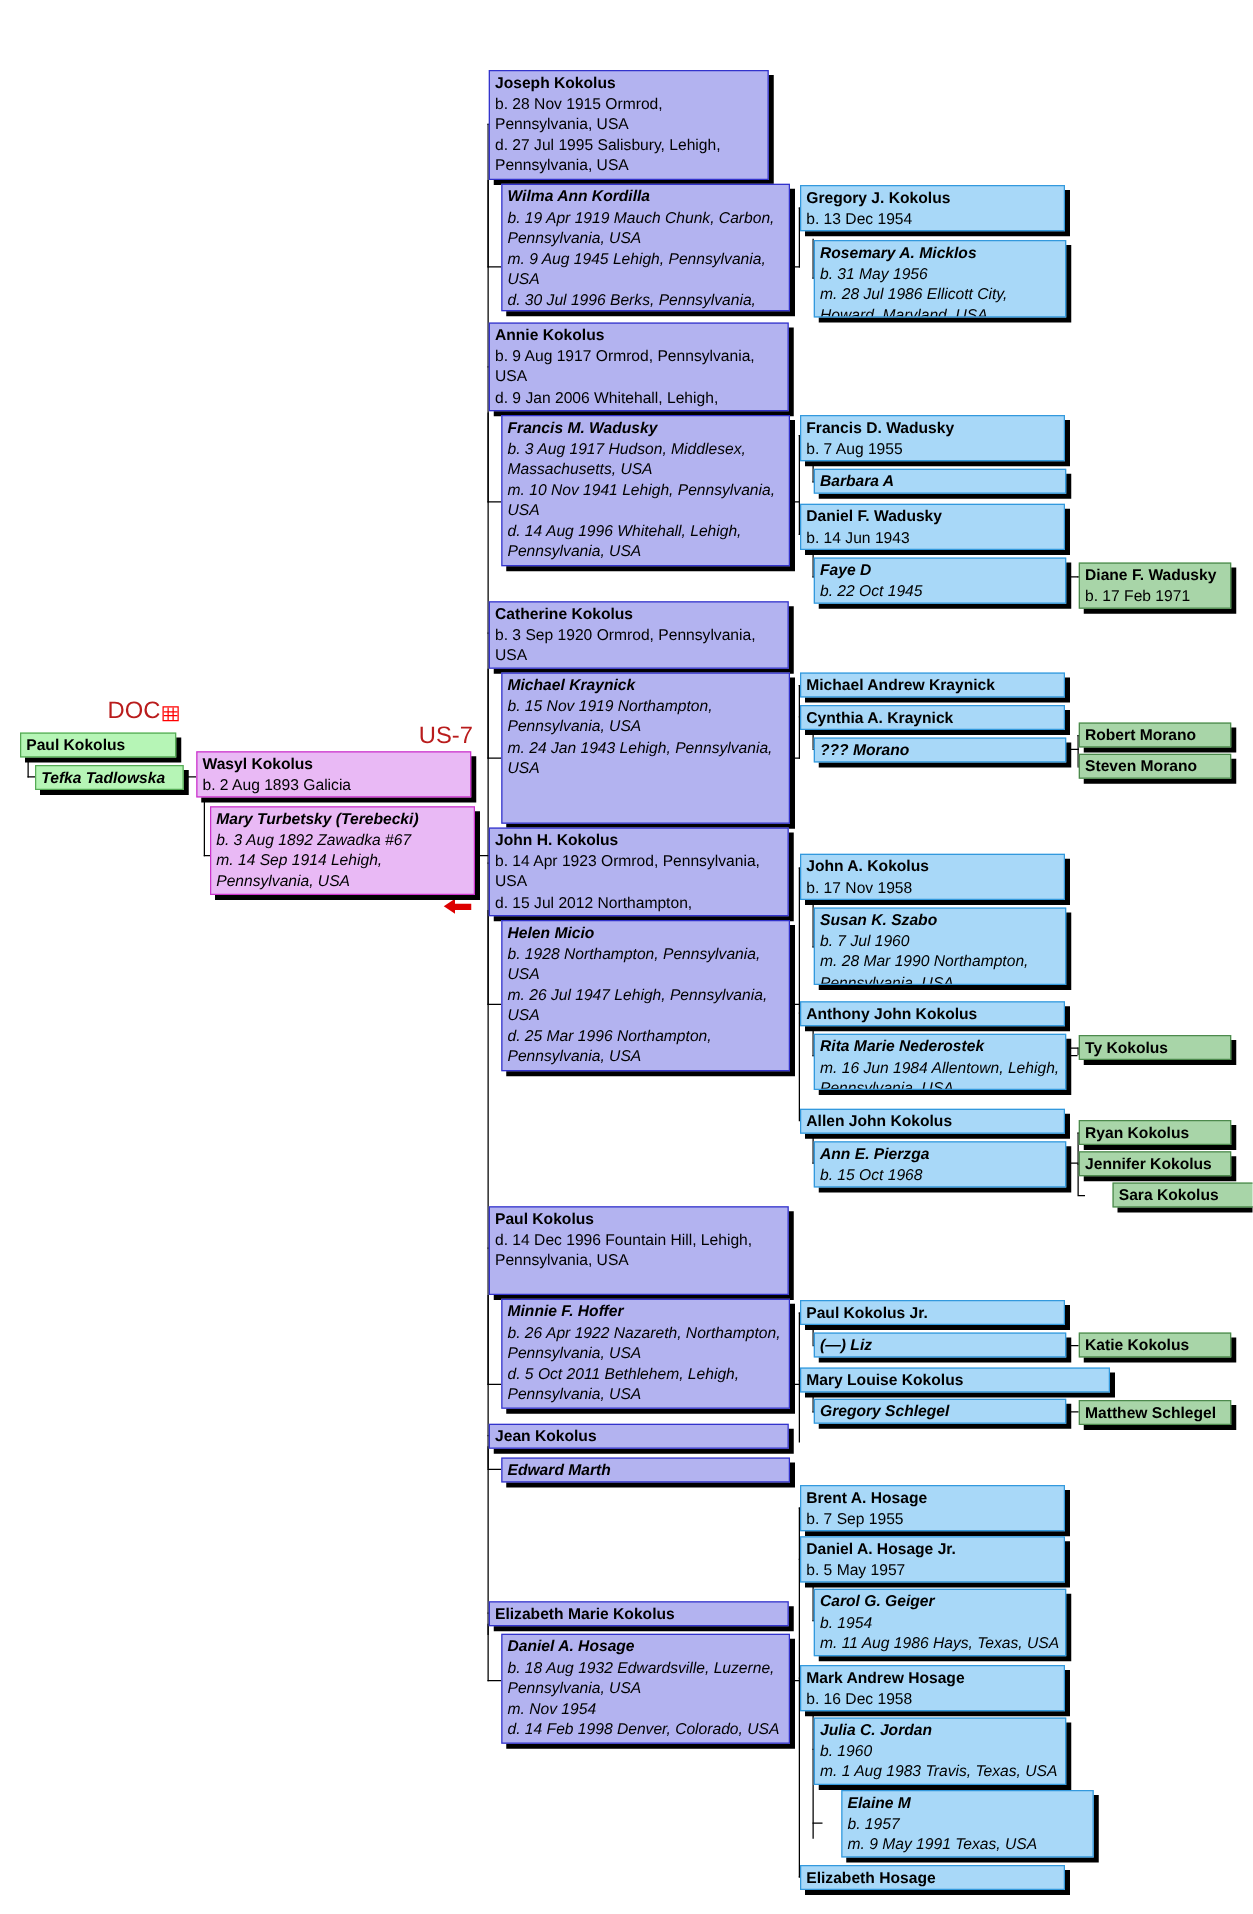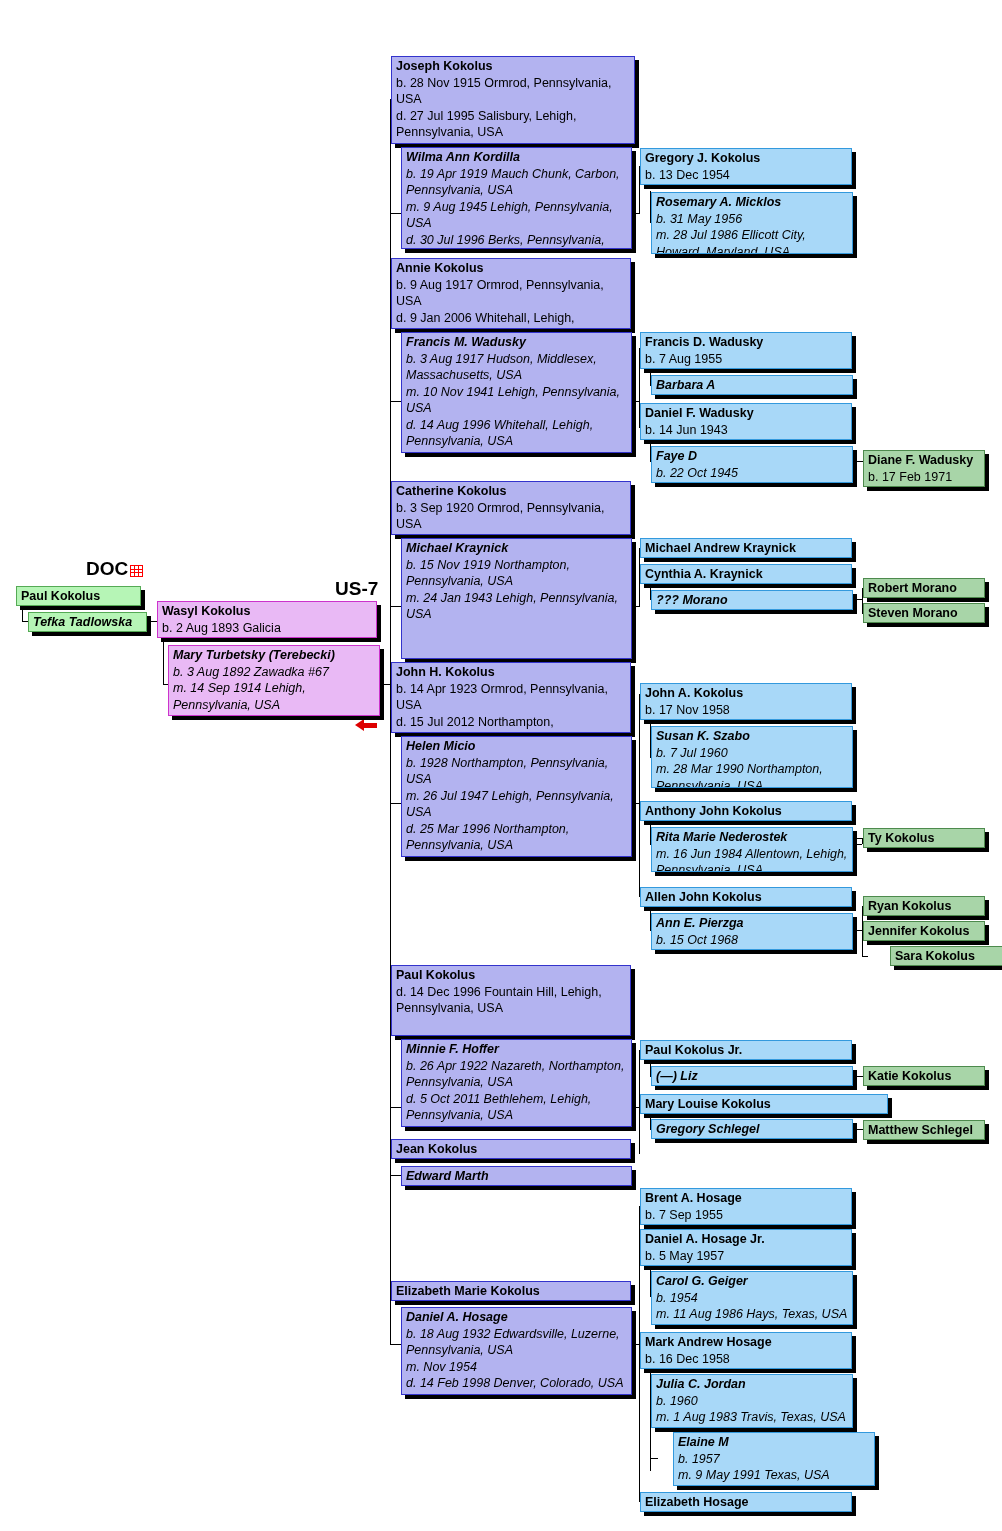--- a/index.html
+++ b/index.html
@@ -52,22 +52,22 @@
   .ln {
     position: absolute;
     background: #000;
   }
   .ln.v { width: 1px; }
   .ln.h { height: 1px; }
 
   
   .lbl {
     position: absolute;
-    color: #000000;
-    font-weight: bold;
+    color: #b91c1c;
+    font-weight: normal;
     white-space: nowrap;
   }
   #doc-label { font-size: 19px; left: 86px; top: 558px; }
   #us7-label { font-size: 19px; left: 335px; top: 578px; }
   #doc-icon {
     position: absolute;
     left: 130px; top: 565px;
     width: 13px; height: 12px;
     border: 1.5px solid #ff0000;
     box-sizing: border-box;
@@ -256,21 +256,21 @@
     <div class="nm">Wasyl Kokolus</div>
     <div class="dt">b. 2 Aug 1893 Galicia</div>
   </div>
 
   <div class="box pink spouse" style="left:168px; top:645px; width:212px; height:71px;">
     <div class="nm">Mary Turbetsky (Terebecki)</div>
     <div class="dt">b. 3 Aug 1892 Zawadka #67</div>
     <div class="dt">m. 14 Sep 1914 Lehigh, Pennsylvania, USA</div>
   </div>
 
-  <div class="box purple" style="left:391px; top:56px; width:244px; height:88px;">
+  <div class="box purple" style="left:391px; top:56px; width:224px; height:88px;">
     <div class="nm">Joseph Kokolus</div>
     <div class="dt">b. 28 Nov 1915 Ormrod, Pennsylvania, USA</div>
     <div class="dt">d. 27 Jul 1995 Salisbury, Lehigh, Pennsylvania, USA</div>
   </div>
   <div class="box purple spouse" style="left:401px; top:147px; width:231px; height:102px;">
     <div class="nm">Wilma Ann Kordilla</div>
     <div class="dt">b. 19 Apr 1919 Mauch Chunk, Carbon, Pennsylvania, USA</div>
     <div class="dt">m. 9 Aug 1945 Lehigh, Pennsylvania, USA</div>
     <div class="dt">d. 30 Jul 1996 Berks, Pennsylvania, USA</div>
   </div>

